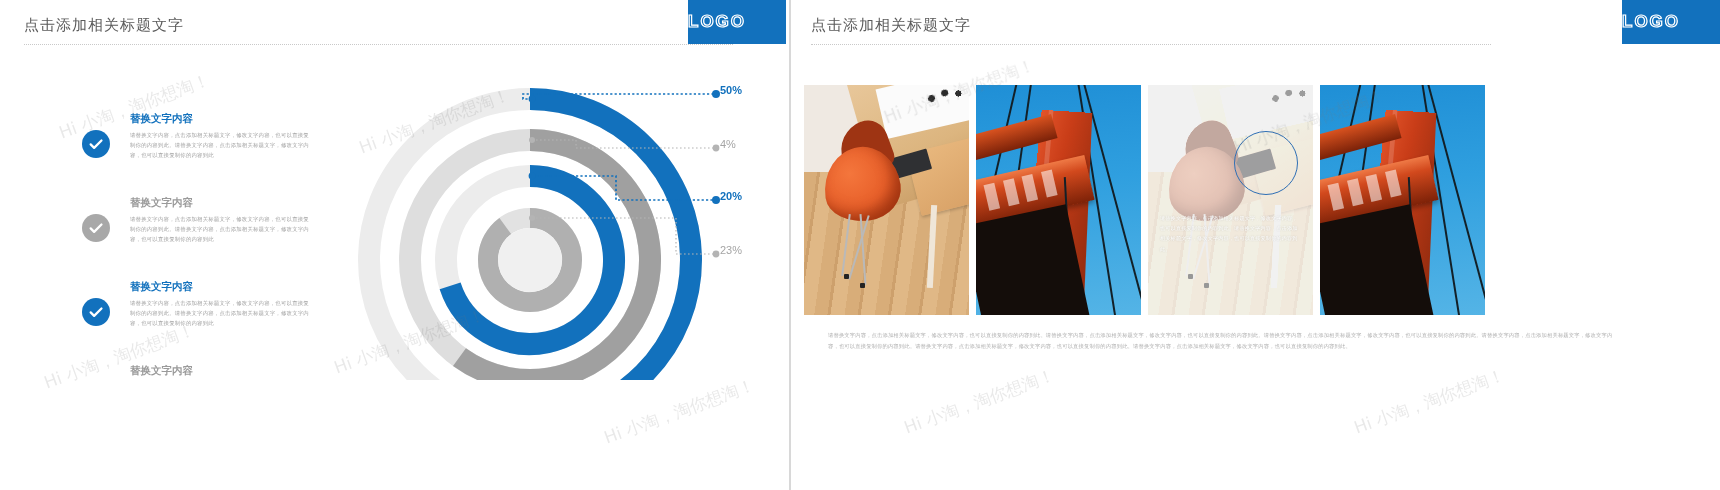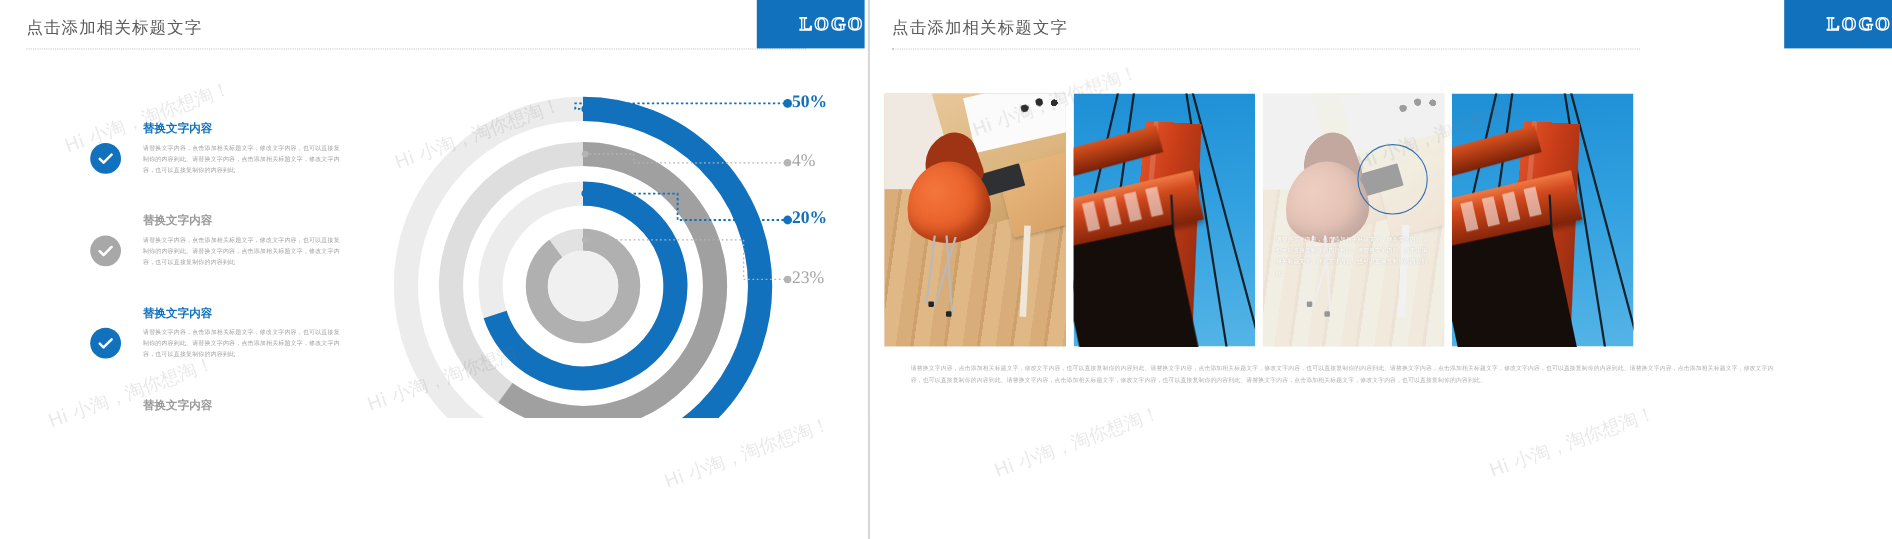--- a/index.html
+++ b/index.html
@@ -2,33 +2,33 @@
 <html><head>
 <meta charset="utf-8">
 <style>
   * { margin:0; padding:0; box-sizing:border-box; }
   html,body { width:1720px; height:490px; overflow:hidden; background:#ffffff;
               font-family:"Liberation Sans","DejaVu Sans",sans-serif; }
 
   #stage { position:relative; width:1720px; height:490px; background:#fff; }
 
   
-  .slide { position:absolute; top:0; height:380px; background:#fff; overflow:hidden;font-family:Liberation Serif, serif; }
+  .slide { position:absolute; top:0; height:380px; background:#fff; overflow:hidden; }
   #slide-left  { left:0;   width:789px; }
   #slide-right { left:791px; width:929px; }
   .slide-divider { position:absolute; left:789px; top:0; width:2px; height:490px;
                    background:#d8d8d8; }
 
   
   .hdr { position:absolute; left:0; top:0; width:100%; height:48px; }
   .hdr-title { position:absolute; font-size:15px; color:#5a5a5a; letter-spacing:1px;
                white-space:nowrap; top:16px; }
   .hdr-rule { position:absolute; height:0; border-top:1px dotted #c9c9c9; top:44px; }
   .logo-box { position:absolute; top:0; width:98px; height:44px; background:#1271bd;
-              display:flex; align-items:center; justify-content:flex-end; }
+              display:flex; align-items:center; justify-content:flex-start; }
   .logo-txt { font-size:17px; font-weight:bold; letter-spacing:2px; color:#1271bd;
               -webkit-text-stroke:1.2px #ffffff; text-shadow:0 0 0 #fff; }
 
   #hdr-l .hdr-title { left:24px; }
   #hdr-l .hdr-rule  { left:24px; right:60px; width:709px; }
   #hdr-l .logo-box  { left:688px; }
   #hdr-r .hdr-title { left:20px; }
   #hdr-r .hdr-rule  { left:20px; width:680px; }
   #hdr-r .logo-box  { left:831px; }
 
@@ -41,21 +41,21 @@
   .b-blue .bullet-icon { background:#1271bd; }
   .b-gray .bullet-icon { background:#a8a8a8; }
   .bullet-title { font-size:10.5px; font-weight:bold; margin-bottom:5px; line-height:1.2; }
   .b-blue .bullet-title { color:#1271bd; }
   .b-gray .bullet-title { color:#9a9a9a; }
   .bullet-body { font-size:5.4px; line-height:1.85; color:#a2a2a2; letter-spacing:.2px; }
 
   
   #ringchart { position:absolute; left:318px; top:72px; width:430px; height:390px; }
   #ringchart svg { position:absolute; left:0; top:0; }
-  .pct { position:absolute; font-size:16px; font-weight:bold; white-space:nowrap; }
+  .pct { position:absolute; font-size:11px; font-weight:bold; white-space:nowrap; }
   .pct.blue { color:#1271bd; }
   .pct.gray { color:#a5a5a5; font-weight:normal; }
 
   
   .gallery { position:absolute; left:13px; top:85px; }
   .photo { position:absolute; top:0; width:165px; height:230px; overflow:hidden; }
   .photo.p1 { left:0; }
   .photo.p2 { left:172px; }
   .photo.p3 { left:344px; }
   .photo.p4 { left:516px; }

